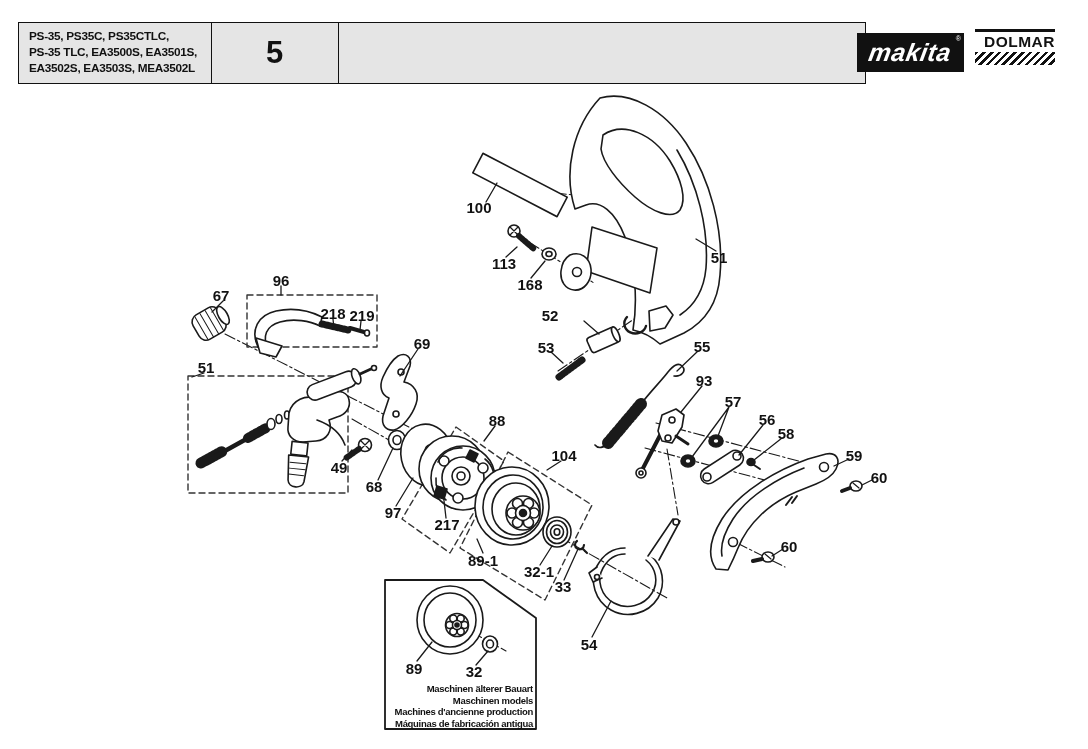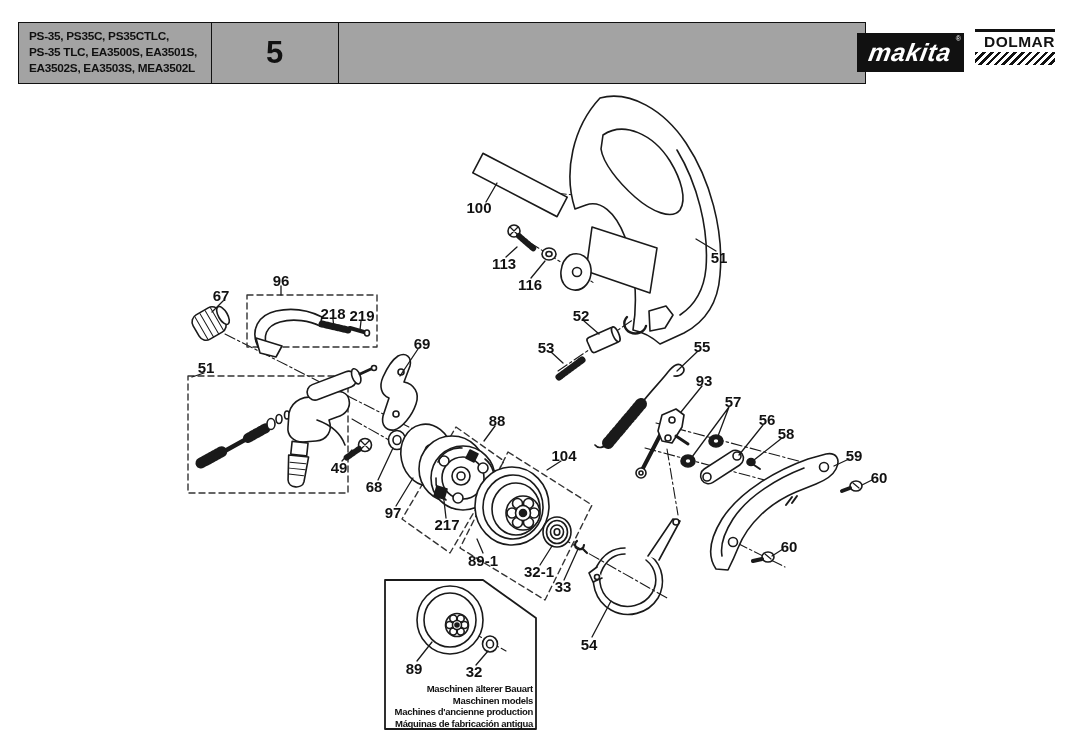--- a/index.html
+++ b/index.html
@@ -1,20 +1,20 @@
 <!DOCTYPE html>
 <html><head>
 <meta charset="utf-8">
 <style>
   html,body{margin:0;padding:0}
   body{width:1088px;height:749px;background:#fff;position:relative;overflow:hidden;
        font-family:"Liberation Sans",sans-serif;color:#111;}
   
   .hdr{position:absolute;left:18px;top:22px;width:848px;height:62px;
-       border:1.6px solid #111;box-sizing:border-box;background:#a3a3a3;z-index:2;}
+       border:1.6px solid #111;box-sizing:border-box;background:#e5e5e5;z-index:2;}
   .hdr-div{position:absolute;top:0;bottom:0;width:0;border-left:1.6px solid #111;}
   .models{position:absolute;left:10px;top:5px;font-weight:bold;font-size:11.8px;
           line-height:16px;letter-spacing:-0.3px;white-space:nowrap;}
   .pagenum{position:absolute;left:192px;width:127px;top:0;bottom:0;display:flex;
            align-items:center;justify-content:center;font-size:31px;font-weight:bold;}
   .titles{position:absolute;left:328px;top:15px;font-weight:bold;font-size:11.5px;
           line-height:14.5px;white-space:nowrap;}
   .makita{position:absolute;left:838px;top:10px;width:107px;height:39px;background:#111;
           color:#fff;display:flex;align-items:center;justify-content:center;}
   .makita .word{font-style:italic;font-weight:bold;font-size:25px;transform:skewX(-10deg);
@@ -329,23 +329,23 @@
       <path d="M564,580 L578,549"></path>
       <path d="M592,637 L611,601"></path>
       <path d="M417,661 L432,642"></path>
       <path d="M476,665 L488,651"></path>
     </g>
   </g>
 </svg>
 
 <div class="callout" style="left:479px;top:207px">100</div>
 <div class="callout" style="left:504px;top:263px">113</div>
-<div class="callout" style="left:530px;top:284px">116</div>
+<div class="callout" style="left:530px;top:284px">168</div>
 <div class="callout" style="left:719px;top:257px">51</div>
-<div class="callout" style="left:581px;top:315px">52</div>
+<div class="callout" style="left:550px;top:315px">52</div>
 <div class="callout" style="left:546px;top:347px">53</div>
 <div class="callout" style="left:702px;top:346px">55</div>
 <div class="callout" style="left:704px;top:380px">93</div>
 <div class="callout" style="left:733px;top:401px">57</div>
 <div class="callout" style="left:767px;top:419px">56</div>
 <div class="callout" style="left:786px;top:433px">58</div>
 <div class="callout" style="left:854px;top:455px">59</div>
 <div class="callout" style="left:879px;top:477px">60</div>
 <div class="callout" style="left:789px;top:546px">60</div>
 <div class="callout" style="left:221px;top:295px">67</div>

